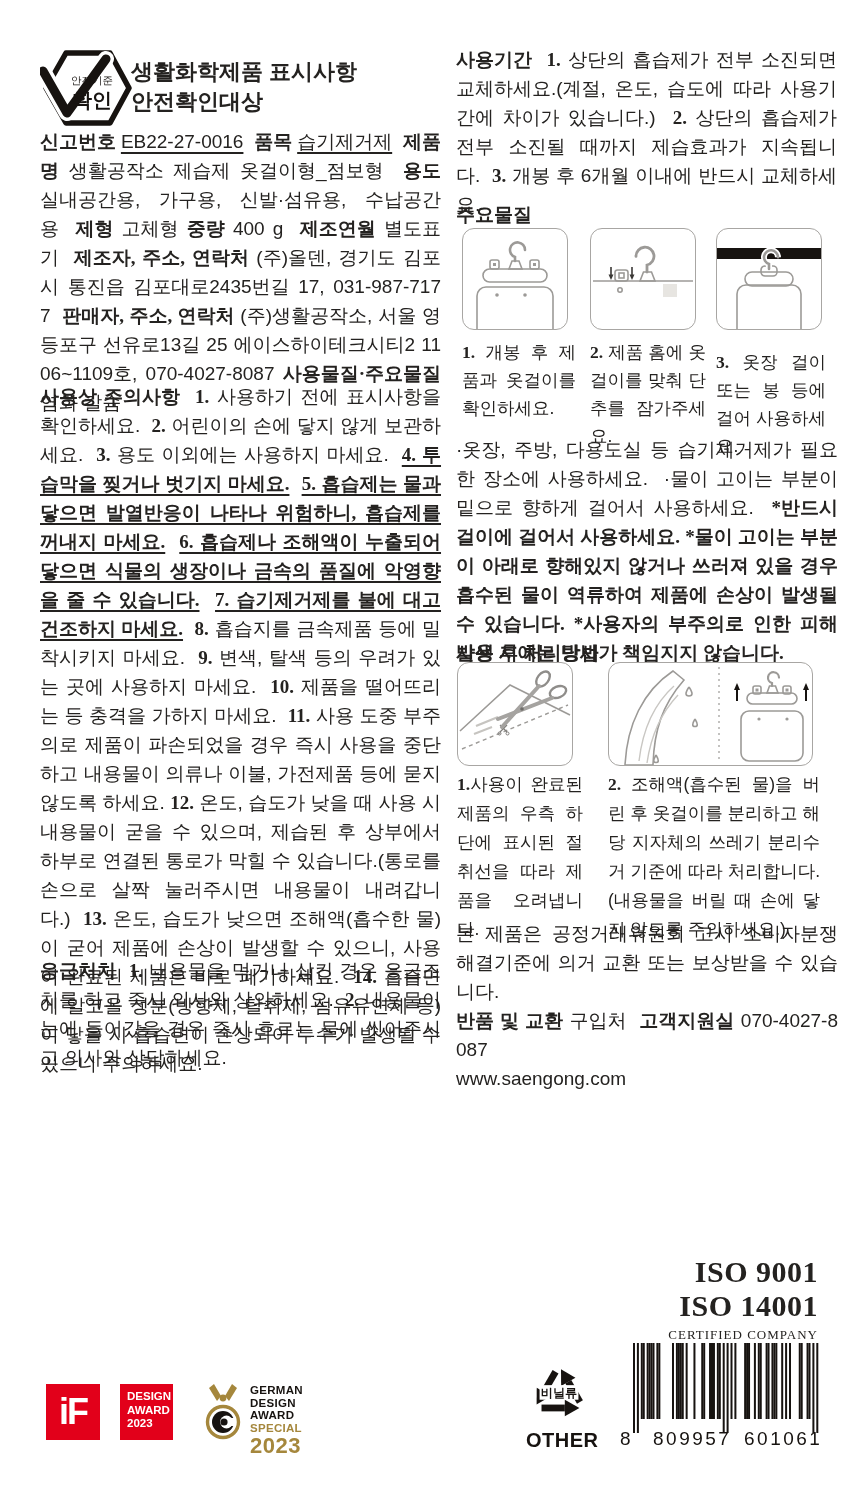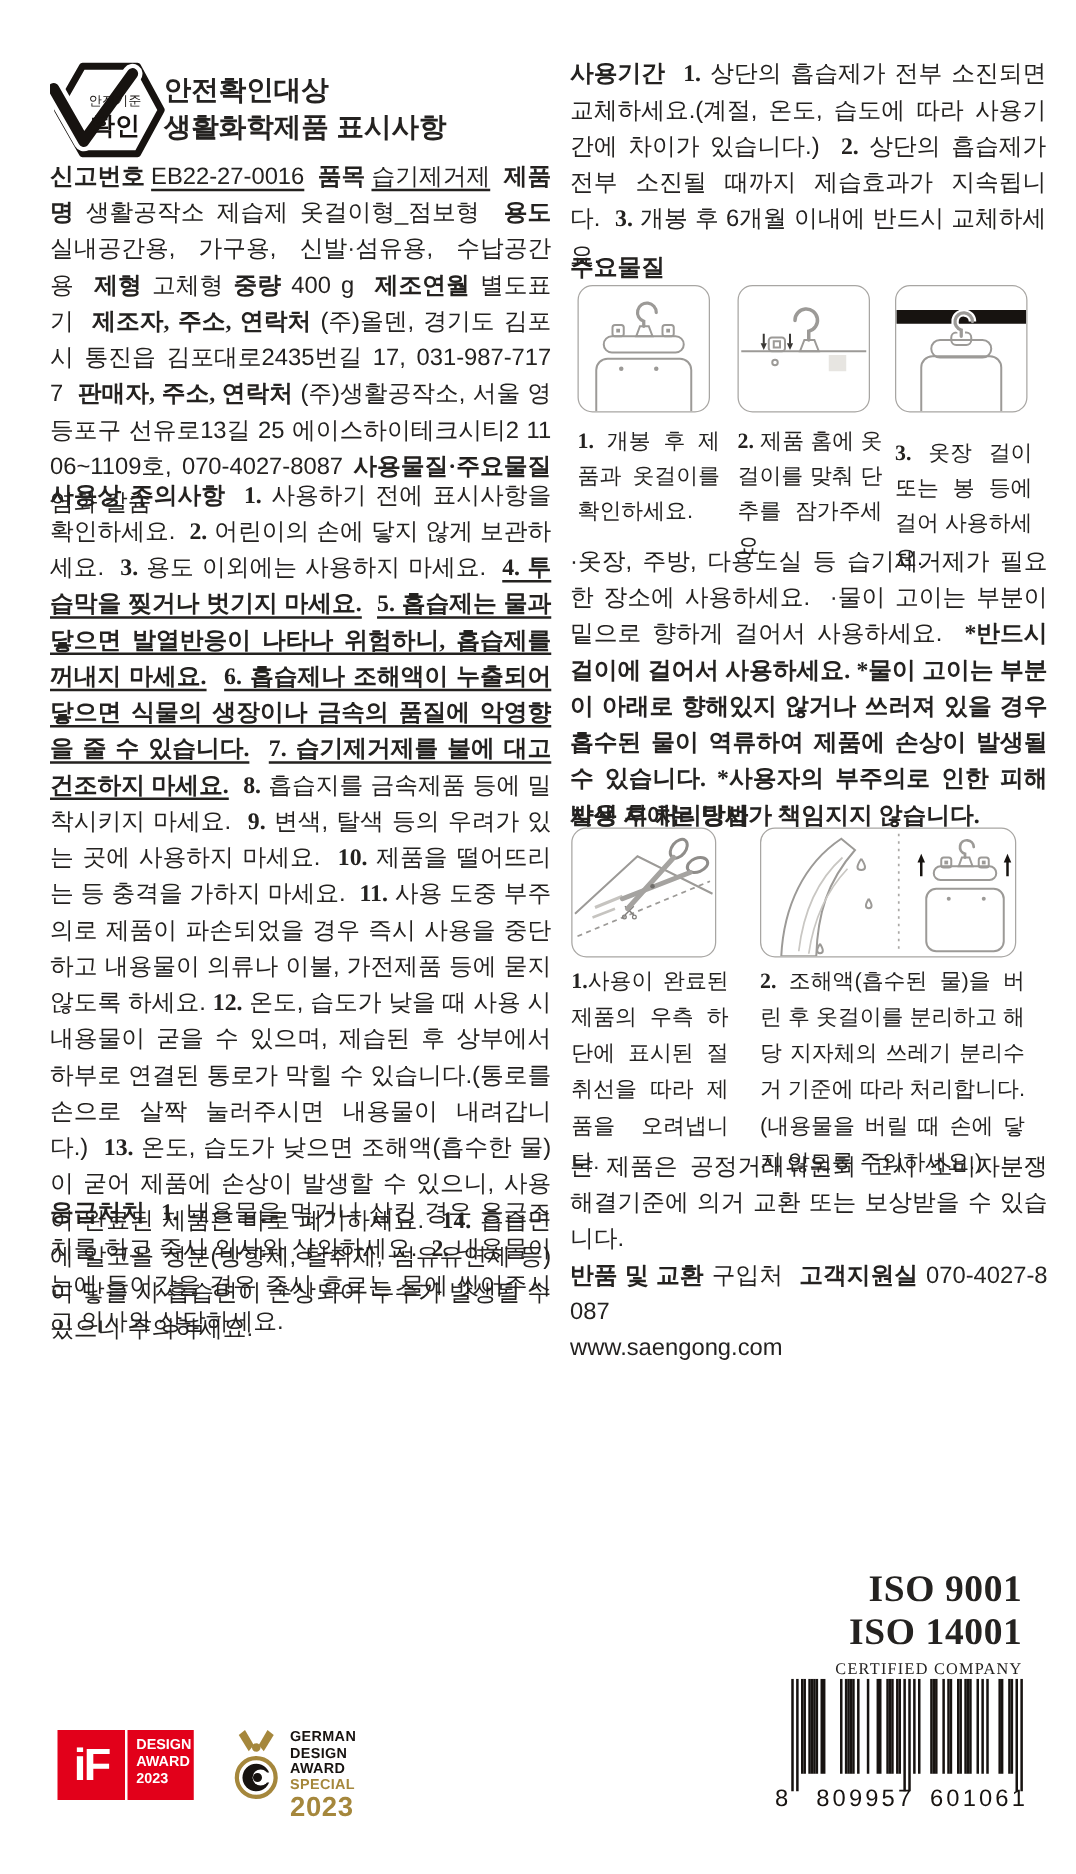--- a/index.html
+++ b/index.html
@@ -13,21 +13,21 @@
   .sec-heading{position:absolute;margin:0;font-size:19px;font-weight:bold;line-height:24px;}
   .illus-box{position:absolute;border:1.6px solid #a8a6a3;border-radius:12px;background:#fff;overflow:hidden;}
   .illus-box svg{display:block;}
   .cap{position:absolute;margin:0;font-size:17.5px;line-height:28px;text-align:justify;word-break:break-all;}
   .dcap{line-height:29px;}
   
   .iso{position:absolute;right:43px;top:1255px;text-align:right;font-family:Liberation Serif, serif;}
   .iso .big{font-size:30px;font-weight:bold;line-height:34px;letter-spacing:0.5px;}
   .iso .small{font-size:13px;letter-spacing:1px;line-height:20px;margin-top:2px;}
   .awards{position:absolute;left:46px;top:1384px;display:flex;gap:32px;align-items:flex-start;}
-  .if-badge{display:flex;gap:2px;}
+  .if-badge{display:flex;gap:20px;}
   .if-sq{width:54px;height:56px;background:#e2001a;color:#fff;display:flex;align-items:center;justify-content:center;
          font-size:36px;font-weight:bold;letter-spacing:-2px;}
   .if-txt{width:46px;height:44px;background:#e2001a;color:#fff;font-size:11.5px;font-weight:bold;
           line-height:13.5px;padding:6px 0 6px 7px;}
   .gda{display:flex;gap:9px;align-items:flex-start;}
   .gda-txt{font-size:11.5px;font-weight:bold;line-height:12.5px;color:#171310;letter-spacing:0.3px;}
   .gda-txt .gold{color:#a5873c;}
   .gda-txt .y2023{font-size:22px;line-height:22px;letter-spacing:0.5px;margin-top:1px;}
   .recycle{position:absolute;left:526px;top:1356px;width:66px;text-align:center;}
   .recycle .other{font-size:20px;font-weight:bold;letter-spacing:0.5px;color:#171310;margin-top:1px;}
@@ -42,22 +42,22 @@
 <div class="page">
 
   <svg style="position:absolute;left:40px;top:46px;" width="92" height="84" viewBox="0 0 92 84">
     <polygon points="26,7 70,7 89,42 70,77 26,77 6,42" fill="none" stroke="#171310" stroke-width="5.5" stroke-linejoin="round"></polygon>
     <path d="M3,25 L27,67 L66,13" fill="none" stroke="#ffffff" stroke-width="16" stroke-linecap="round" stroke-linejoin="round"></path>
     <path d="M3,25 L27,67 L66,13" fill="none" stroke="#171310" stroke-width="9" stroke-linecap="round" stroke-linejoin="round"></path>
     <text x="52" y="38" text-anchor="middle" font-size="10.5" fill="#171310">안전기준</text>
     <text x="52" y="61" text-anchor="middle" font-size="20" font-weight="bold" fill="#171310">확인</text>
   </svg>
   <div class="cert-title">
+    <div>생활화학제품 표시사항</div>
     <div>안전확인대상</div>
-    <div>생활화학제품 표시사항</div>
   </div>
 
   <p class="p-body" style="left:40px;top:127px;width:401px;"><span class="b">신고번호 </span><span class="u">EB22-27-0016</span><span>&nbsp;&nbsp;</span><span class="b">품목 </span><span class="u">습기제거제</span><span>&nbsp;&nbsp;</span><span class="b">제품명</span><span> 생활공작소 제습제 옷걸이형_점보형&nbsp;&nbsp;</span><span class="b">용도</span><span> 실내공간용, 가구용, 신발·섬유용, 수납공간용&nbsp;&nbsp;</span><span class="b">제형</span><span> 고체형 </span><span class="b">중량</span><span> 400 g&nbsp;&nbsp;</span><span class="b">제조연월</span><span> 별도표기&nbsp;&nbsp;</span><span class="b">제조자, 주소, 연락처</span><span> (주)올덴, 경기도 김포시 통진읍 김포대로2435번길 17, 031-987-7177&nbsp;&nbsp;</span><span class="b">판매자, 주소, 연락처</span><span> (주)생활공작소, 서울 영등포구 선유로13길 25 에이스하이테크시티2 1106~1109호, 070-4027-8087 </span><span class="b">사용물질·주요물질</span><span> 염화 칼슘</span></p>
 
   <p class="p-body" style="left:40px;top:382px;width:401px;"><span class="b">사용상 주의사항</span><span>&nbsp;&nbsp;</span><span class="b">1.</span><span> 사용하기 전에 표시사항을 확인하세요.&nbsp;&nbsp;</span><span class="b">2.</span><span> 어린이의 손에 닿지 않게 보관하세요.&nbsp;&nbsp;</span><span class="b">3.</span><span> 용도 이외에는 사용하지 마세요.&nbsp;&nbsp;</span><span class="b u">4. 투습막을 찢거나 벗기지 마세요.</span><span>&nbsp;&nbsp;</span><span class="b u">5. 흡습제는 물과 닿으면 발열반응이 나타나 위험하니, 흡습제를 꺼내지 마세요.</span><span>&nbsp;&nbsp;</span><span class="b u">6. 흡습제나 조해액이 누출되어 닿으면 식물의 생장이나 금속의 품질에 악영향을 줄 수 있습니다.</span><span>&nbsp;&nbsp;</span><span class="b u">7. 습기제거제를 불에 대고 건조하지 마세요.</span><span>&nbsp;&nbsp;</span><span class="b">8.</span><span> 흡습지를 금속제품 등에 밀착시키지 마세요.&nbsp;&nbsp;</span><span class="b">9.</span><span> 변색, 탈색 등의 우려가 있는 곳에 사용하지 마세요.&nbsp;&nbsp;</span><span class="b">10.</span><span> 제품을 떨어뜨리는 등 충격을 가하지 마세요.&nbsp;&nbsp;</span><span class="b">11.</span><span> 사용 도중 부주의로 제품이 파손되었을 경우 즉시 사용을 중단하고 내용물이 의류나 이불, 가전제품 등에 묻지 않도록 하세요. </span><span class="b">12.</span><span> 온도, 습도가 낮을 때 사용 시 내용물이 굳을 수 있으며, 제습된 후 상부에서 하부로 연결된 통로가 막힐 수 있습니다.(통로를 손으로 살짝 눌러주시면 내용물이 내려갑니다.)&nbsp;&nbsp;</span><span class="b">13.</span><span> 온도, 습도가 낮으면 조해액(흡수한 물)이 굳어 제품에 손상이 발생할 수 있으니, 사용이 완료된 제품은 바로 폐기하세요.&nbsp;&nbsp;</span><span class="b">14.</span><span> 흡습면에 알코올 성분(방향제, 탈취제, 섬유유연제 등)이 닿을 시 흡습면이 손상되어 누수가 발생될 수 있으니 주의하세요.</span></p>
 
   <p class="p-body" style="left:40px;top:956px;width:401px;"><span class="b">응급처치</span><span>&nbsp;&nbsp;</span><span class="b">1.</span><span> 내용물을 먹거나 삼킨 경우 응급조치를 하고 즉시 의사와 상의하세요.&nbsp;&nbsp;</span><span class="b">2.</span><span> 내용물이 눈에 들어갔을 경우 즉시 흐르는 물에 씻어주시고 의사와 상담하세요.</span></p>
 
   <p class="p-body" style="left:456px;top:45px;width:381px;"><span class="b">사용기간</span><span>&nbsp;&nbsp;</span><span class="b">1.</span><span> 상단의 흡습제가 전부 소진되면 교체하세요.(계절, 온도, 습도에 따라 사용기간에 차이가 있습니다.)&nbsp;&nbsp;</span><span class="b">2.</span><span> 상단의 흡습제가 전부 소진될 때까지 제습효과가 지속됩니다.&nbsp;&nbsp;</span><span class="b">3.</span><span> 개봉 후 6개월 이내에 반드시 교체하세요.</span></p>
 
@@ -188,20 +188,41 @@
       <div class="gda-txt">
         <div>GERMAN</div>
         <div>DESIGN</div>
         <div>AWARD</div>
         <div class="gold">SPECIAL</div>
         <div class="gold y2023">2023</div>
       </div>
     </div>
   </div>
 
+  <div class="recycle">
+    <svg width="66" height="68" viewBox="0 0 66 70">
+      <g fill="#171310" stroke="none">
+        <g>
+          <rect x="15" y="50" width="24" height="7"></rect>
+          <polygon points="39,45 39,62 54,53.5"></polygon>
+        </g>
+        <g transform="rotate(120 33 39)">
+          <rect x="15" y="50" width="24" height="7"></rect>
+          <polygon points="39,45 39,62 54,53.5"></polygon>
+        </g>
+        <g transform="rotate(240 33 39)">
+          <rect x="15" y="50" width="24" height="7"></rect>
+          <polygon points="39,45 39,62 54,53.5"></polygon>
+        </g>
+      </g>
+      <rect x="13" y="30" width="40" height="15" fill="#ffffff"></rect>
+      <text x="33" y="42" text-anchor="middle" font-size="12.5" font-weight="bold" fill="#171310">비닐류</text>
+    </svg>
+    <div class="other">OTHER</div>
+  </div>
 
   <div class="barcode">
     <svg id="barcode-svg" width="204" height="106" viewBox="0 0 204 106">
       <g id="bars" fill="#171310">
           <rect x="15.00" y="0" width="2" height="90"></rect>
           <rect x="18.90" y="0" width="2" height="90"></rect>
           <rect x="22.80" y="0" width="2" height="76"></rect>
           <rect x="24.75" y="0" width="2" height="76"></rect>
           <rect x="28.65" y="0" width="2" height="76"></rect>
           <rect x="30.60" y="0" width="2" height="76"></rect>

